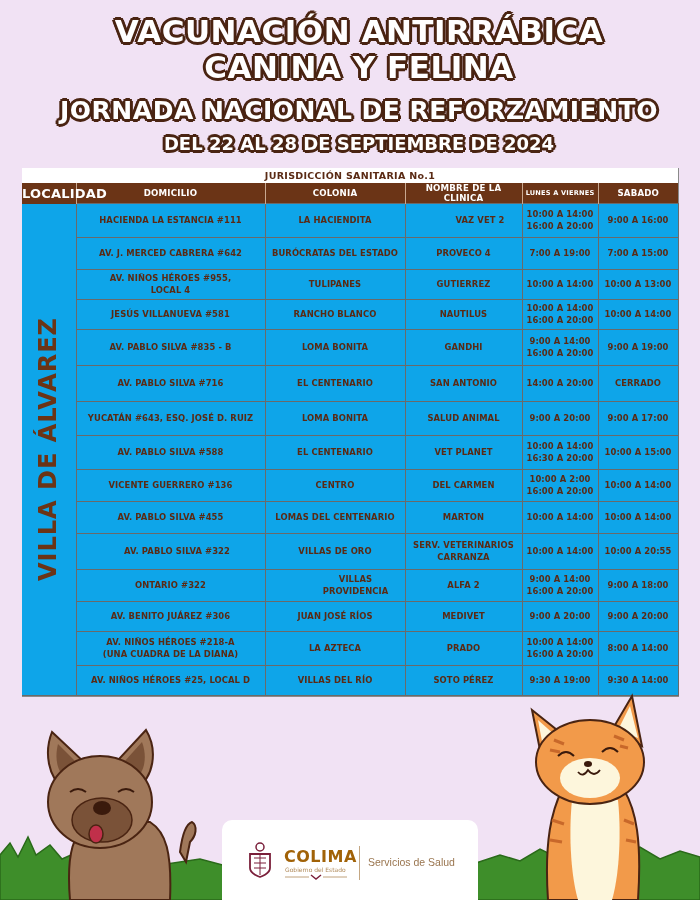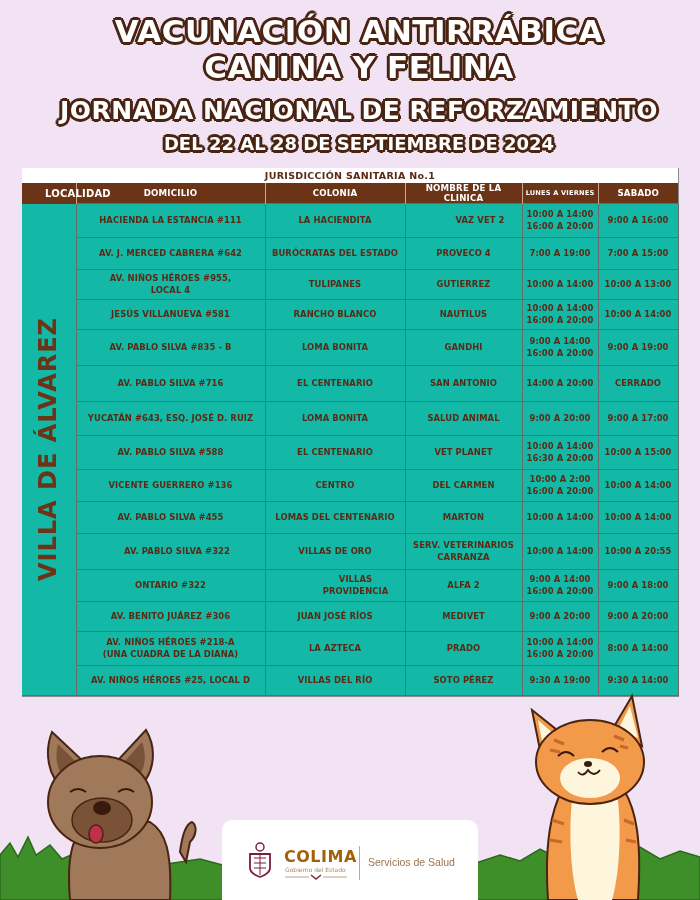--- a/index.html
+++ b/index.html
@@ -18,34 +18,34 @@
     font-family: "DejaVu Sans", sans-serif;
     padding-left: 9px;
   }
   .t1 { top: 14px; font-size: 31px; line-height: 34px; }
   .t2 { top: 50px; font-size: 31px; line-height: 34px; }
   .t3 { top: 96px; font-size: 25px; line-height: 30px; }
   .t4 { top: 132px; font-size: 18px; line-height: 24px; letter-spacing: 0; }
 
   .table-wrap {
     position: absolute; left: 22px; top: 168px; width: 656px;
-    background: #14b8a6; border-right: 1px solid #8a8a8a; border-bottom: 1px solid #8a8a8a;
+    background: #0ea5e9; border-right: 1px solid #8a8a8a; border-bottom: 1px solid #8a8a8a;
   }
   .jur {
     height: 15px; line-height: 15px; text-align: center;
     font-size: 9.5px; font-weight: bold; color: #5a2a14;
     background: #fff; letter-spacing: 0.3px;
   }
   table { border-collapse: collapse; width: 656px; table-layout: fixed; }
   th {
     background: #6b3416; color: #fff; font-size: 8.6px; font-weight: bold;
     height: 14px; padding: 0; border-left: 1px solid #c9a890; letter-spacing: 0.2px;
   }
   th.small { font-size: 6.6px; }
-  th:first-child { border-left: none; font-size: 10px; padding-left: 23px; }
+  th:first-child { border-left: none; font-size: 13px; }
   td {
     border: 1px solid #6a6a6a; text-align: center; vertical-align: middle;
     color: #5a2a14; font-size: 8.4px; font-weight: bold; padding: 0 3px;
     line-height: 11.5px; letter-spacing: 0.1px;
   }
   td.loc { border-top: none; border-left: none; position: relative; padding: 0; }
   .loc-text {
     position: absolute; left: 50%; top: 50%;
     transform: translate(-50%, -50%) rotate(-90deg);
     white-space: nowrap; font-size: 24px; font-weight: 900; color: #6b3416;

